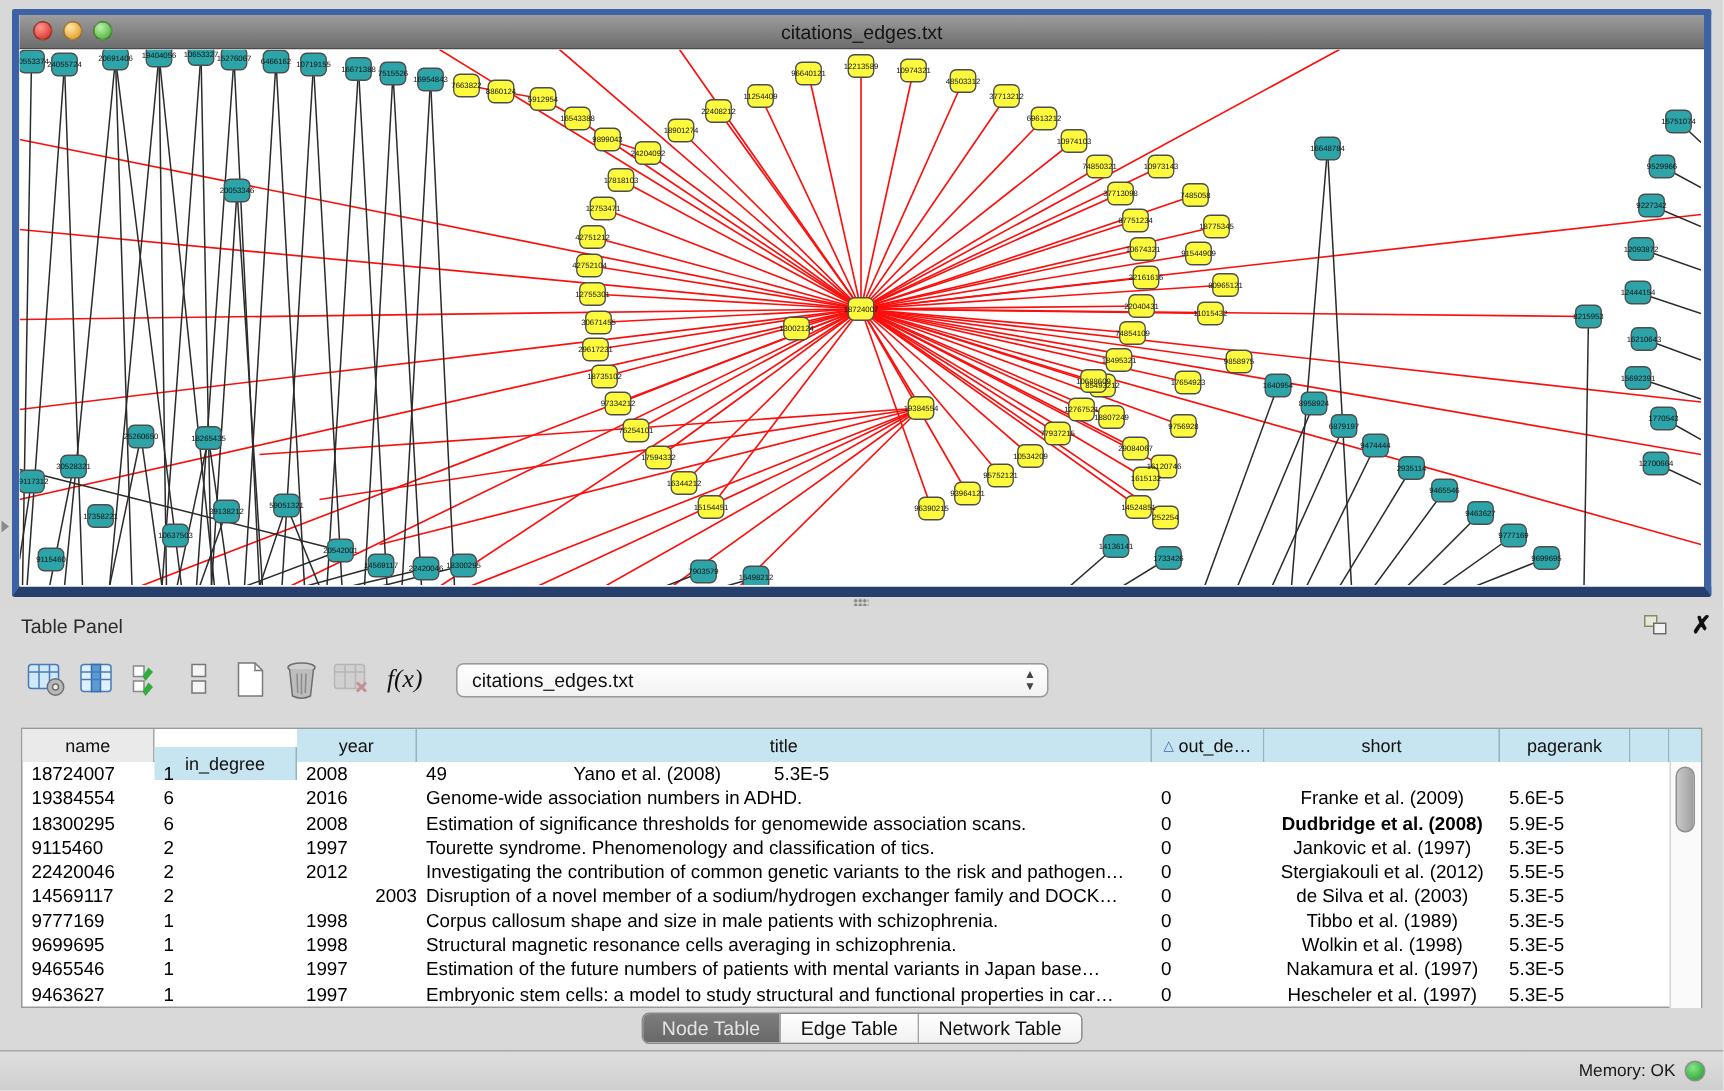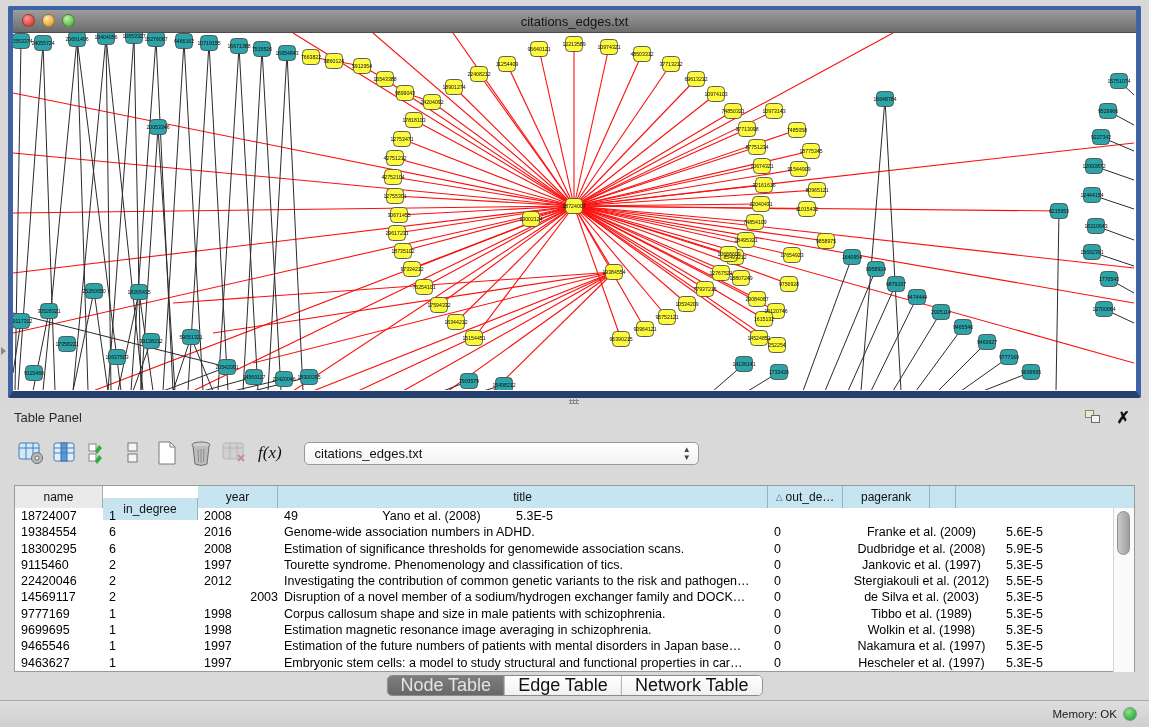--- a/index.html
+++ b/index.html
@@ -22,21 +22,21 @@
   .graph-canvas svg { display:block; }
 
   .left-gutter-arrow { position:absolute; left:1px; top:347px; width:0; height:0;
     border-top:4px solid transparent; border-bottom:4px solid transparent; border-left:5px solid #8a8a8a; }
 
   .splitter-grip { position:absolute; left:569px; top:399px; width:10px; height:5px;
     background:radial-gradient(circle, #888 1px, transparent 1.4px) 0 0/3px 3px; }
 
   
   .table-panel { position:absolute; left:0; top:405px; width:1149px; height:295px; background:#d9d9d9; }
-  .panel-header { height:25px; display:flex; align-items:center; padding:0 19px 0 14px;justify-content:flex-end; }
+  .panel-header { height:25px; display:flex; align-items:center; padding:0 8px 0 14px;justify-content:flex-end; }
   .panel-header .panel-title { font-size:13px; color:#2a2a2a; }
   .panel-header .spacer { flex:1; }
   .float-button { width:18px; height:16px; position:relative; margin-right:14px; cursor:default; }
   .float-button .sq1 { position:absolute; left:0; top:0; width:9px; height:8px; border:1.4px solid #8a8a62; background:#e8e8d8; }
   .float-button .sq2 { position:absolute; left:6px; top:5px; width:9px; height:8px; border:1.4px solid #6b6b6b; background:#f2f2f2; }
   .close-button { font-size:16px; font-weight:bold; color:#111; line-height:16px; }
 
   .toolbar { display:flex; align-items:center; padding:6px 0 0 16px; height:40px; }
   .tool { width:30px; height:30px; display:flex; align-items:center; justify-content:center; margin-right:4px; }
   .tool svg { display:block; }
@@ -58,21 +58,21 @@
   .th.scroll { border-right:none; }
   .tbody { position:relative; }
   .tr { display:flex; height:16.3px; }
   .td { font-size:12.5px; color:#000; line-height:16.3px; white-space:nowrap; overflow:hidden; padding-left:6px; }
   .scrollbar-gutter { position:absolute; right:0; top:22px; width:21px; height:164px; border-left:1px solid #d5d5d5; background:#fafafa; }
   .scroll-thumb { position:absolute; left:3px; top:3px; width:13px; height:44px; border-radius:7px;
     background:linear-gradient(90deg,#c9c9c9,#9f9f9f); border:1px solid #909090; }
 
   .tabs { position:absolute; left:50%; transform:translateX(-50%); top:270px; display:flex;
     border:1px solid #8a8a8a; border-radius:5px; overflow:hidden; background:#fff; height:21px; }
-  .tab { padding:0 13px; font-size:18px; color:#111; display:flex; align-items:center; border-right:1px solid #a5a5a5; background:linear-gradient(#ffffff,#f1f1f1); }
+  .tab { padding:0 13px; font-size:13px; color:#111; display:flex; align-items:center; border-right:1px solid #a5a5a5; background:linear-gradient(#ffffff,#f1f1f1); }
   .tab:last-child { border-right:none; }
   .tab.active { background:linear-gradient(#7d7d7d,#686868); color:#e3e3e3; }
 
   .status-bar { position:absolute; left:0; bottom:0; width:1149px; height:27px;
     background:linear-gradient(#dedede,#cfcfcf); border-top:1px solid #a8a8a8;
     display:flex; align-items:center; justify-content:flex-end; padding-right:12px; }
   .status-bar .mem-label { font-size:11.5px; color:#1a1a1a; margin-right:6px; }
   .mem-dot { width:14px; height:14px; border-radius:50%; border:1px solid #8f8f8f;
     background:radial-gradient(circle at 38% 32%, #8ae489, #2fae3e 75%); }
 </style>
@@ -565,20 +565,21 @@
     </div>
   </div>
 
   <div class="table-wrap">
     <div class="thead" id="thead">
         <div class="th gray" style="width: 88px;">name</div>
         <div class="th" style="width: 95px; margin-top: 12px;">in_degree</div>
         <div class="th" style="width: 80px;">year</div>
         <div class="th" style="width: 490px;">title</div>
         <div class="th" style="width: 75px;"><span class="sort-tri">△</span>out_de…</div>
+        <div class="th" style="width: 157px;">short</div>
         <div class="th" style="width: 87px;">pagerank</div>
         <div class="th filler" style="width: 26px;"></div>
         <div class="th scroll" style="flex: 1 1 0%;"></div>
       </div>
     <div class="tbody" id="tbody">
         <div class="tr">
           <div class="td" style="width: 88px; text-align: left;">18724007</div>
           <div class="td" style="width: 95px; text-align: left;">1</div>
           <div class="td" style="width: 80px; text-align: left;">2008</div>
           <div class="td" style="width: 75px; text-align: left;">49</div>
@@ -593,21 +594,21 @@
           <div class="td" style="width: 75px; text-align: left;">0</div>
           <div class="td" style="width: 157px; text-align: center; padding-left: 0px;">Franke et al. (2009)</div>
           <div class="td" style="width: 87px; text-align: left;">5.6E-5</div>
         </div>
         <div class="tr">
           <div class="td" style="width: 88px; text-align: left;">18300295</div>
           <div class="td" style="width: 95px; text-align: left;">6</div>
           <div class="td" style="width: 80px; text-align: left;">2008</div>
           <div class="td" style="width: 490px; text-align: left;">Estimation of significance thresholds for genomewide association scans.</div>
           <div class="td" style="width: 75px; text-align: left;">0</div>
-          <div class="td" style="width: 157px; text-align: center; padding-left: 0px;">Dudbridge et al. (2008)</div>
+          <div class="td" style="width: 157px; text-align: center; padding-left: 0px; font-weight: bold;">Dudbridge et al. (2008)</div>
           <div class="td" style="width: 87px; text-align: left;">5.9E-5</div>
         </div>
         <div class="tr">
           <div class="td" style="width: 88px; text-align: left;">9115460</div>
           <div class="td" style="width: 95px; text-align: left;">2</div>
           <div class="td" style="width: 80px; text-align: left;">1997</div>
           <div class="td" style="width: 490px; text-align: left;">Tourette syndrome. Phenomenology and classification of tics.</div>
           <div class="td" style="width: 75px; text-align: left;">0</div>
           <div class="td" style="width: 157px; text-align: center; padding-left: 0px;">Jankovic et al. (1997)</div>
           <div class="td" style="width: 87px; text-align: left;">5.3E-5</div>
@@ -636,30 +637,30 @@
           <div class="td" style="width: 80px; text-align: left;">1998</div>
           <div class="td" style="width: 490px; text-align: left;">Corpus callosum shape and size in male patients with schizophrenia.</div>
           <div class="td" style="width: 75px; text-align: left;">0</div>
           <div class="td" style="width: 157px; text-align: center; padding-left: 0px;">Tibbo et al. (1989)</div>
           <div class="td" style="width: 87px; text-align: left;">5.3E-5</div>
         </div>
         <div class="tr">
           <div class="td" style="width: 88px; text-align: left;">9699695</div>
           <div class="td" style="width: 95px; text-align: left;">1</div>
           <div class="td" style="width: 80px; text-align: left;">1998</div>
-          <div class="td" style="width: 490px; text-align: left;">Estimation magnetic resonance image averaging in schizophrenia.</div>
+          <div class="td" style="width: 490px; text-align: left;">Structural magnetic resonance cells averaging in schizophrenia.</div>
           <div class="td" style="width: 75px; text-align: left;">0</div>
           <div class="td" style="width: 157px; text-align: center; padding-left: 0px;">Wolkin et al. (1998)</div>
           <div class="td" style="width: 87px; text-align: left;">5.3E-5</div>
         </div>
         <div class="tr">
           <div class="td" style="width: 88px; text-align: left;">9465546</div>
           <div class="td" style="width: 95px; text-align: left;">1</div>
           <div class="td" style="width: 80px; text-align: left;">1997</div>
-          <div class="td" style="width: 490px; text-align: left;">Estimation of the future numbers of patients with mental disorders in Japan base…</div>
+          <div class="td" style="width: 490px; text-align: left;">Estimation of the future numbers of patients with mental variants in Japan base…</div>
           <div class="td" style="width: 75px; text-align: left;">0</div>
           <div class="td" style="width: 157px; text-align: center; padding-left: 0px;">Nakamura et al. (1997)</div>
           <div class="td" style="width: 87px; text-align: left;">5.3E-5</div>
         </div>
         <div class="tr">
           <div class="td" style="width: 88px; text-align: left;">9463627</div>
           <div class="td" style="width: 95px; text-align: left;">1</div>
           <div class="td" style="width: 80px; text-align: left;">1997</div>
           <div class="td" style="width: 490px; text-align: left;">Embryonic stem cells: a model to study structural and functional properties in car…</div>
           <div class="td" style="width: 75px; text-align: left;">0</div>

